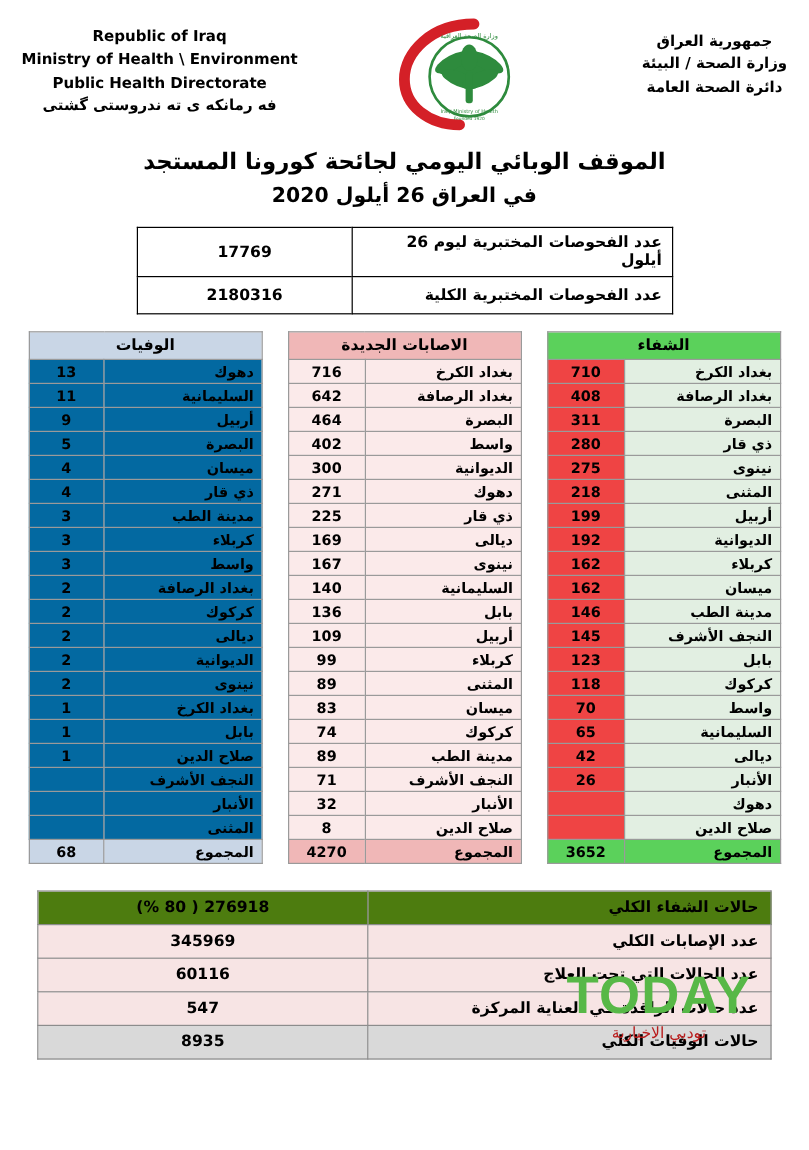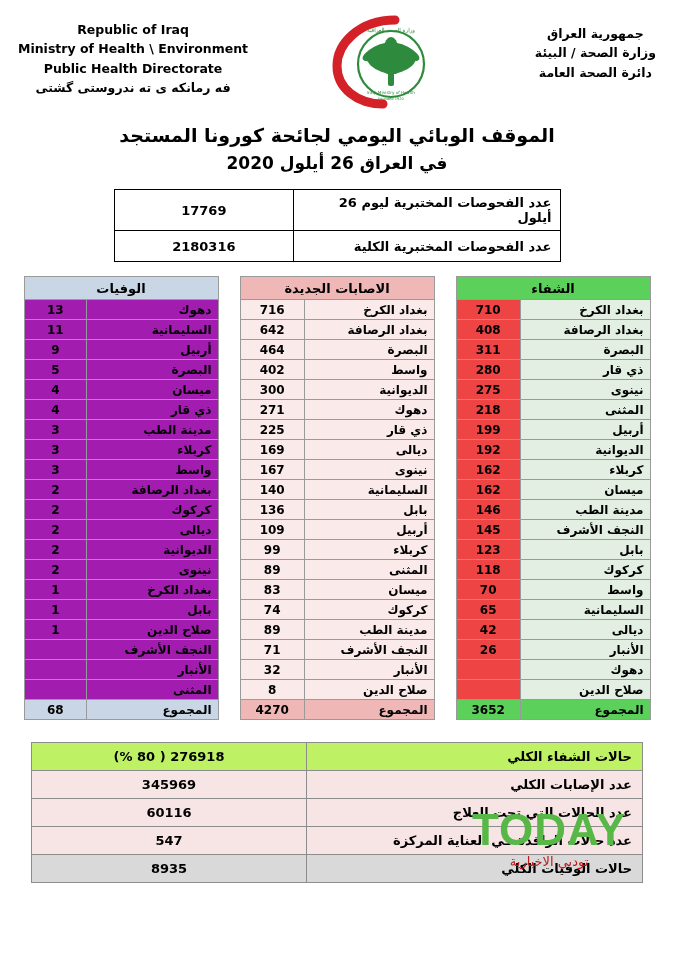--- a/index.html
+++ b/index.html
@@ -114,40 +114,40 @@
   .col-rec td.name { background: #e2efe2; }
   .col-rec tr.total td { background: #5bd15b; }
 
   
   .col-new th { background: #f0b7b7; border-color: #cc8e8e; }
   .col-new td { background: #fbeaea; margin-left: 12px; }
   .col-new tr.total td { background: #f0b7b7; }
 
   
   .col-die th { background: #c9d6e6; border-color: #9fb3cc; }
-  .col-die td { background: #a21caf; }
+  .col-die td { background: #0369a1; }
   .col-die tr.total td { background: #c9d6e6; }
 
   
   .summary {
     margin: 22px auto 0 auto;
     border-collapse: collapse;
     width: 612px;
     direction: rtl;
   }
   .summary td {
     border: 1px solid #8c8c8c;
     font-size: 13px;
     font-weight: bold;
     height: 23px;
     padding: 2px 10px;
   }
   .summary td.lbl { text-align: right; width: 315px; }
   .summary td.val { text-align: center; }
-  .summary tr.r0 td { background: #bef264; }
+  .summary tr.r0 td { background: #4d7c0f; }
   .summary tr.r1 td { background: #f7e4e4; }
   .summary tr.r2 td { background: #f7e4e4; }
   .summary tr.r3 td { background: #f7e4e4; }
   .summary tr.r4 td { background: #d9d9d9; }
 
   
   .watermark {
     position: absolute;
     left: 472px;
     top: 808px;

